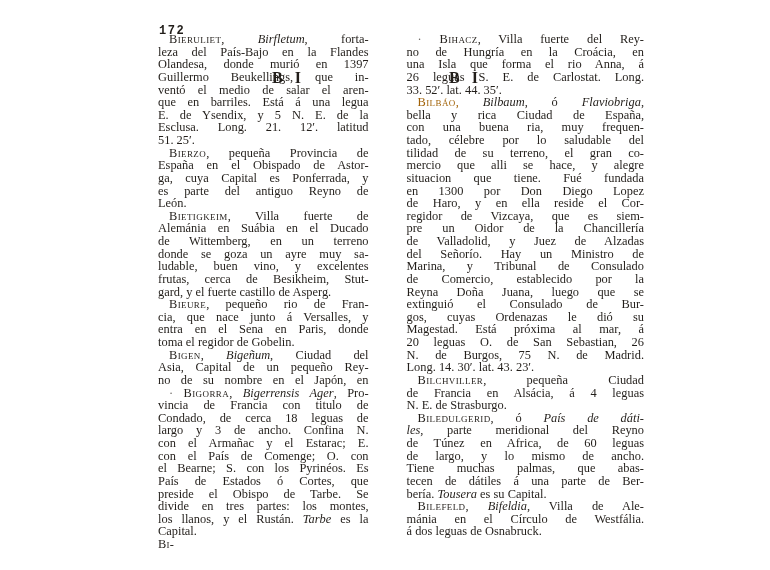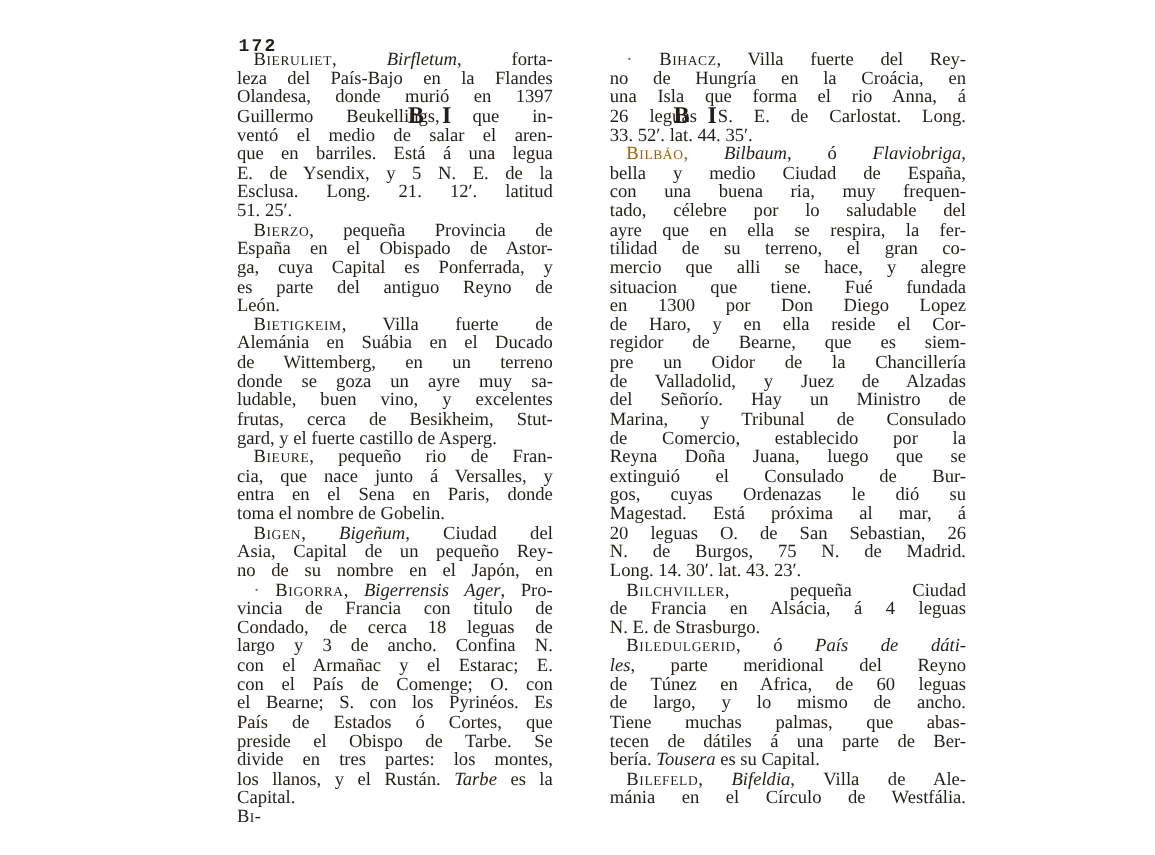--- a/index.html
+++ b/index.html
@@ -63,21 +63,21 @@
           <div class="tl j"><span>de Wittemberg, en un terreno</span></div>
           <div class="tl j"><span>donde se goza un ayre muy sa-</span></div>
           <div class="tl j"><span>ludable, buen vino, y excelentes</span></div>
           <div class="tl j"><span>frutas, cerca de Besikheim, Stut-</span></div>
           <div class="tl"><span>gard, y el fuerte castillo de Asperg.</span></div>
         </div>
         <div class="entry">
           <div class="tl j"><span class="sc">Bieure</span><span>, pequeño rio de Fran-</span></div>
           <div class="tl j"><span>cia, que nace junto á Versalles, y</span></div>
           <div class="tl j"><span>entra en el Sena en Paris, donde</span></div>
-          <div class="tl"><span>toma el nombre de Gobelin.</span></div>
+          <div class="tl"><span>toma el regidor de Gobelin.</span></div>
         </div>
         <div class="entry">
           <div class="tl j"><span class="sc">Bigen</span><span>, </span><span class="it">Bigeñum</span><span>, Ciudad del</span></div>
           <div class="tl j"><span>Asia, Capital de un pequeño Rey-</span></div>
           <div class="tl j"><span>no de su nombre en el Japón, en</span></div>
         </div>
         <div class="entry">
           <div class="tl j"><span class="mark">· </span><span class="sc">Bigorra</span><span>, </span><span class="it">Bigerrensis Ager</span><span>, Pro-</span></div>
           <div class="tl j"><span>vincia de Francia con titulo de</span></div>
           <div class="tl j"><span>Condado, de cerca 18 leguas de</span></div>
@@ -95,30 +95,29 @@
     <div class="col colR" id="col-1">
         <div class="entry">
           <div class="tl j"><span class="mark">· </span><span class="sc">Bihacz</span><span>, Villa fuerte del Rey-</span></div>
           <div class="tl j"><span>no de Hungría en la Croácia, en</span></div>
           <div class="tl j"><span>una Isla que forma el rio Anna, á</span></div>
           <div class="tl j"><span>26 leguas S. E. de Carlostat. Long.</span></div>
           <div class="tl"><span>33. 52′. lat. 44. 35′.</span></div>
         </div>
         <div class="entry">
           <div class="tl j"><span class="sc red">Bilbáo</span><span class="red">, </span><span class="it">Bilbaum</span><span>, ó </span><span class="it">Flaviobriga</span><span>,</span></div>
-          <div class="tl j"><span>bella y medio Ciudad de España,</span></div>
+          <div class="tl j"><span>bella y rica Ciudad de España,</span></div>
           <div class="tl j"><span>con una buena ria, muy frequen-</span></div>
           <div class="tl j"><span>tado, célebre por lo saludable del</span></div>
-          <div class="tl j"><span>ayre que en ella se respira, la fer-</span></div>
           <div class="tl j"><span>tilidad de su terreno, el gran co-</span></div>
           <div class="tl j"><span>mercio que alli se hace, y alegre</span></div>
           <div class="tl j"><span>situacion que tiene. Fué fundada</span></div>
           <div class="tl j"><span>en 1300 por Don Diego Lopez</span></div>
           <div class="tl j"><span>de Haro, y en ella reside el Cor-</span></div>
-          <div class="tl j"><span>regidor de Bearne, que es siem-</span></div>
+          <div class="tl j"><span>regidor de Vizcaya, que es siem-</span></div>
           <div class="tl j"><span>pre un Oidor de la Chancillería</span></div>
           <div class="tl j"><span>de Valladolid, y Juez de Alzadas</span></div>
           <div class="tl j"><span>del Señorío. Hay un Ministro de</span></div>
           <div class="tl j"><span>Marina, y Tribunal de Consulado</span></div>
           <div class="tl j"><span>de Comercio, establecido por la</span></div>
           <div class="tl j"><span>Reyna Doña Juana, luego que se</span></div>
           <div class="tl j"><span>extinguió el Consulado de Bur-</span></div>
           <div class="tl j"><span>gos, cuyas Ordenazas le dió su</span></div>
           <div class="tl j"><span>Magestad. Está próxima al mar, á</span></div>
           <div class="tl j"><span>20 leguas O. de San Sebastian, 26</span></div>
@@ -135,19 +134,20 @@
           <div class="tl j"><span class="it">les</span><span>, parte meridional del Reyno</span></div>
           <div class="tl j"><span>de Túnez en Africa, de 60 leguas</span></div>
           <div class="tl j"><span>de largo, y lo mismo de ancho.</span></div>
           <div class="tl j"><span>Tiene muchas palmas, que abas-</span></div>
           <div class="tl j"><span>tecen de dátiles á una parte de Ber-</span></div>
           <div class="tl"><span>bería. </span><span class="it">Tousera</span><span> es su Capital.</span></div>
         </div>
         <div class="entry">
           <div class="tl j"><span class="sc">Bilefeld</span><span>, </span><span class="it">Bifeldia</span><span>, Villa de Ale-</span></div>
           <div class="tl j"><span>mánia en el Círculo de Westfália.</span></div>
+          <div class="tl"><span>á dos leguas de Osnabruck.</span></div>
         </div>
       </div>
   </div>
   <div class="catchline">
     <span class="catchword">Bi-</span>
   </div>
 </div>
 
 </body></html>

